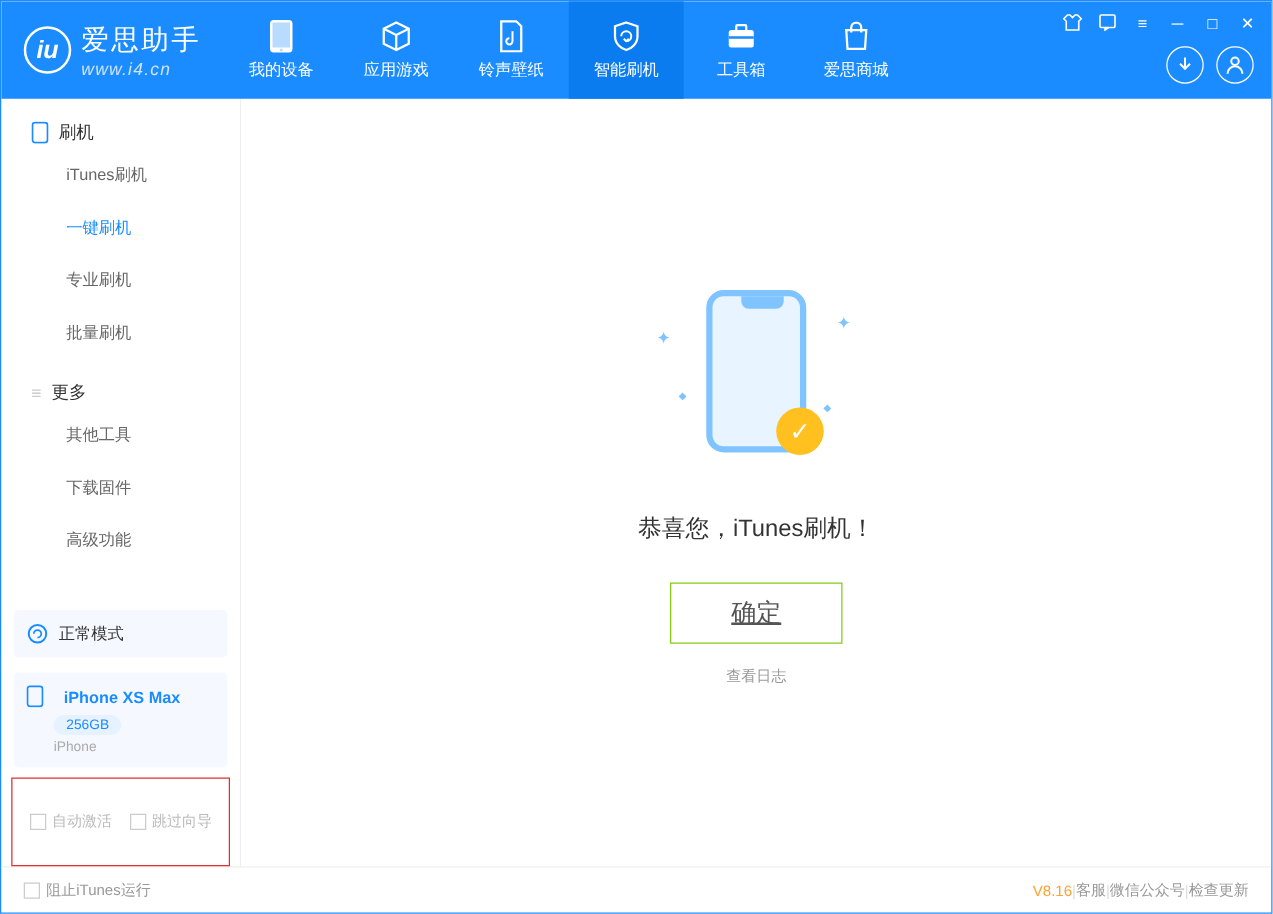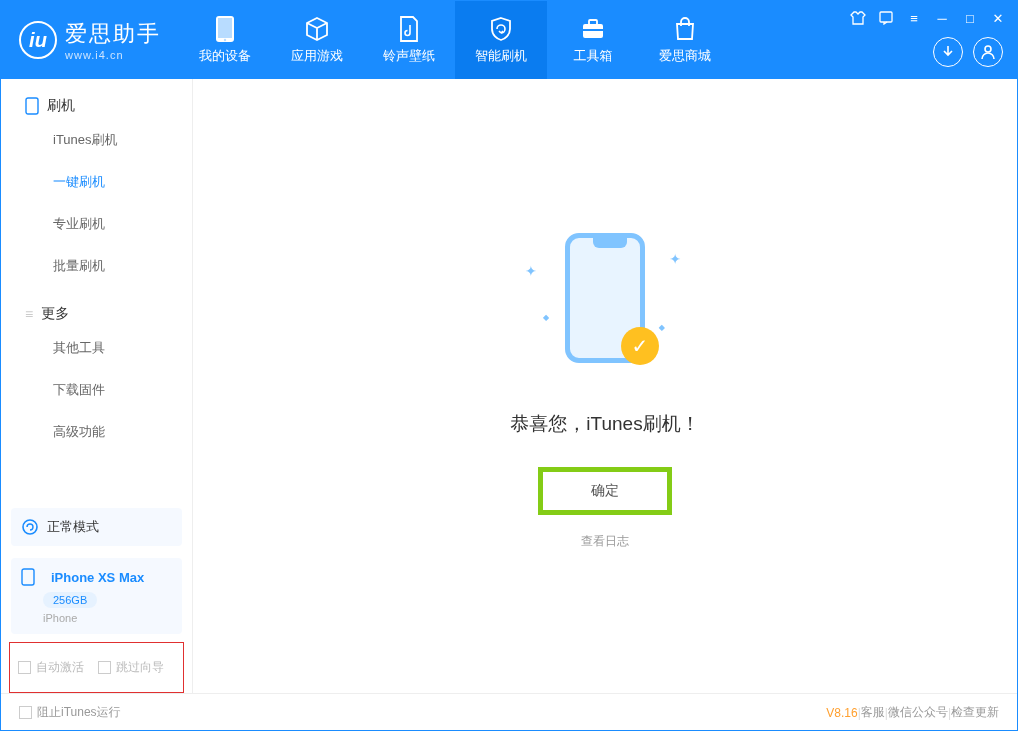--- a/index.html
+++ b/index.html
@@ -3,21 +3,21 @@
 <meta charset="utf-8">
 <style>
 * { margin: 0; padding: 0; box-sizing: border-box; font-family: "Microsoft YaHei", Arial, sans-serif; }
 body { background: #fff; width: 1018px; height: 731px; overflow: hidden; border: 1px solid #1a8cff; }
 
 
 .header { background: #1a8cff; height: 78px; display: flex; align-items: center; color: #fff; position: relative; }
 .logo { display: flex; align-items: center; padding: 0 18px; }
 .logo-icon { width: 38px; height: 38px; border: 2.5px solid #fff; border-radius: 50%; display: flex; align-items: center; justify-content: center; font-size: 20px; font-weight: bold; font-style: italic; margin-right: 8px; }
 .logo-text { font-size: 22px; font-weight: 400; letter-spacing: 2px; }
-.logo-sub { font-size: 11px; color: #cce4ff; letter-spacing: 1px; }
+.logo-sub { font-size: 14px; color: #cce4ff; letter-spacing: 1px; font-style: italic; }
 .nav { display: flex; height: 100%; }
 .nav-item { width: 92px; height: 100%; display: flex; flex-direction: column; align-items: center; justify-content: center; cursor: pointer; }
 .nav-item.active { background: #0a7cf0; }
 .nav-icon { width: 26px; height: 26px; margin-bottom: 5px; display: flex; align-items: center; justify-content: center; }
 .nav-label { font-size: 13px; }
 .title-icons { position: absolute; right: 8px; top: 6px; display: flex; gap: 6px; }
 .title-btn { width: 22px; height: 22px; display: flex; align-items: center; justify-content: center; cursor: pointer; color: #fff; font-size: 13px; }
 .header-right { position: absolute; right: 14px; bottom: 12px; display: flex; gap: 10px; }
 .header-circle { width: 30px; height: 30px; border: 1.8px solid #fff; border-radius: 50%; display: flex; align-items: center; justify-content: center; cursor: pointer; }
 
@@ -26,32 +26,32 @@
 .sidebar { width: 192px; border-right: 1px solid #eee; display: flex; flex-direction: column; }
 .side-section { padding: 18px 0 4px 24px; color: #333; font-size: 14px; display: flex; align-items: center; gap: 8px; }
 .side-item { padding: 12px 0 12px 52px; font-size: 13px; color: #666; cursor: pointer; }
 .side-item.active { color: #1a8cff; }
 .side-spacer { flex: 1; }
 .mode-box { margin: 6px 10px; background: #f5f9ff; border-radius: 4px; padding: 10px 10px; display: flex; align-items: center; gap: 8px; font-size: 13px; color: #333; }
 .device-box { margin: 6px 10px 0; background: #f5f9ff; border-radius: 4px; padding: 10px 10px; }
 .device-name { color: #1a8cff; font-size: 13px; font-weight: 600; display: flex; align-items: center; gap: 16px; }
 .device-capacity { display: inline-block; background: #e6f2ff; color: #1a8cff; font-size: 11px; padding: 2px 10px; border-radius: 10px; margin: 6px 0 0 22px; }
 .device-type { color: #aaa; font-size: 11px; margin: 4px 0 0 22px; }
-.redbox { border: 1.5px solid #e03030; margin: 8px 8px 0; padding: 16px 8px; display: flex; gap: 14px; align-items: center; }
+.redbox { border: 1.5px solid #e03030; margin: 8px 8px 0; padding: 26px 8px; display: flex; gap: 14px; align-items: center; justify-content: center; }
 .chk { display: flex; align-items: center; gap: 5px; font-size: 12px; color: #bbb; }
 .chk-box { width: 13px; height: 13px; border: 1px solid #ccc; background: #fff; }
 
 .main { flex: 1; display: flex; flex-direction: column; align-items: center; justify-content: center; background: #fff; }
 .illustration { position: relative; width: 180px; height: 160px; margin-bottom: 28px; }
 .phone { width: 80px; height: 130px; border: 5px solid #80c4ff; border-radius: 14px; background: #e8f4ff; position: absolute; left: 50px; top: 10px; }
 .phone-notch { width: 34px; height: 10px; background: #80c4ff; border-radius: 0 0 6px 6px; position: absolute; top: 0; left: 23px; }
 .check-badge { width: 38px; height: 38px; background: #ffc020; border-radius: 50%; position: absolute; right: 36px; bottom: 18px; display: flex; align-items: center; justify-content: center; color: #fff; font-size: 20px; }
 .sparkle { position: absolute; color: #80c4ff; font-size: 14px; }
 .success-msg { font-size: 19px; color: #333; margin-bottom: 30px; }
-.confirm-btn { border: 5px solid #84cc16; background: #fff; padding: 10px 48px; font-size: 14px; color: #555; cursor: pointer; margin-bottom: 18px; }
+.confirm-btn { border: 1px solid #84cc16; background: #fff; padding: 10px 48px; font-size: 20px; color: #555; cursor: pointer; margin-bottom: 18px; text-decoration: underline; }
 .log-link { color: #999; font-size: 12px; cursor: pointer; }
 
 
 .footer { height: 38px; border-top: 1px solid #eee; display: flex; align-items: center; padding: 0 18px; font-size: 12px; color: #999; }
 .footer .chk { color: #999; }
 .footer-right { margin-left: auto; display: flex; align-items: center; gap: 0; }
 .footer-link { color: #999; cursor: pointer; }
 .footer-sep { color: #ddd; }
 .version { color: #ffa030; }
 </style>

